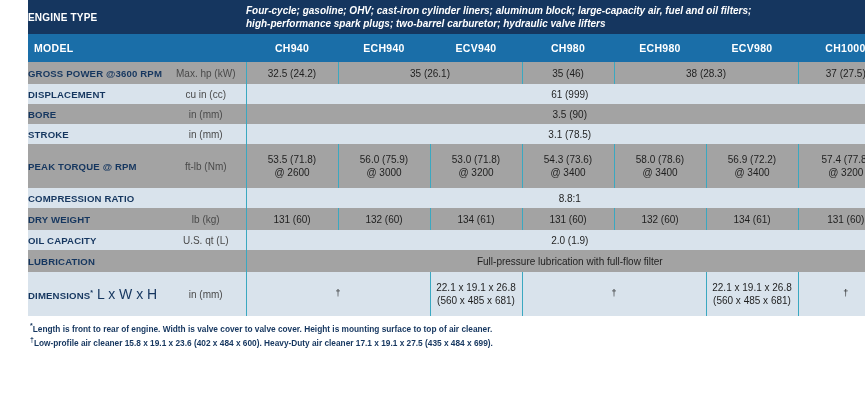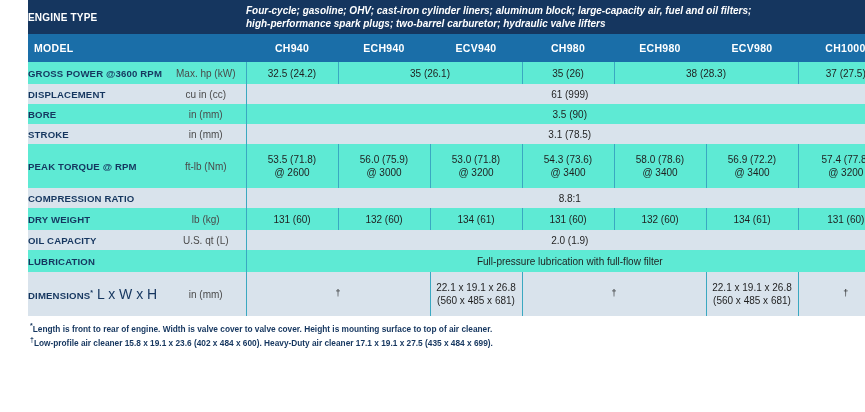--- a/index.html
+++ b/index.html
@@ -100,21 +100,21 @@
     line-height: 1.3;
   }
   .val .l2 {
     display: block;
   }
   .band-dark td {
     background: #d9e3ec;
     margin-left: 48px;
   }
   .band-light td {
-    background: #5eead4;
+    background: #a3a3a3;
     margin-left: 48px;
   }
   .h20 { height: 20px; }
   .h22 { height: 22px; }
   .h56 { height: 44px; }
   .sep-right {
     border-right: 1.5px solid #3aa8c1;
   }
 
   
@@ -174,21 +174,21 @@
       <td>ECH980</td>
       <td>ECV980</td>
       <td>CH1000</td>
     </tr>
 
     <tr class="band-light h22">
       <td class="lblcell">GROSS POWER @3600 RPM</td>
       <td class="unitcell sep-right">Max. hp (kW)</td>
       <td class="val sep-right">32.5 (24.2)</td>
       <td class="val sep-right" colspan="2">35 (26.1)</td>
-      <td class="val sep-right">35 (26)</td>
+      <td class="val sep-right">35 (46)</td>
       <td class="val sep-right" colspan="2">38 (28.3)</td>
       <td class="val">37 (27.5)</td>
     </tr>
 
     <tr class="band-dark h20">
       <td class="lblcell">DISPLACEMENT</td>
       <td class="unitcell sep-right">cu in (cc)</td>
       <td class="val" colspan="7">61 (999)</td>
     </tr>
 

